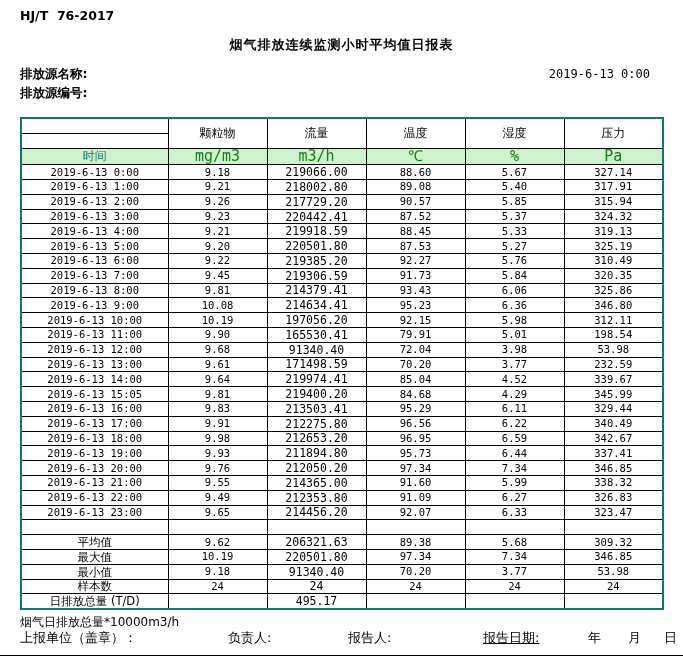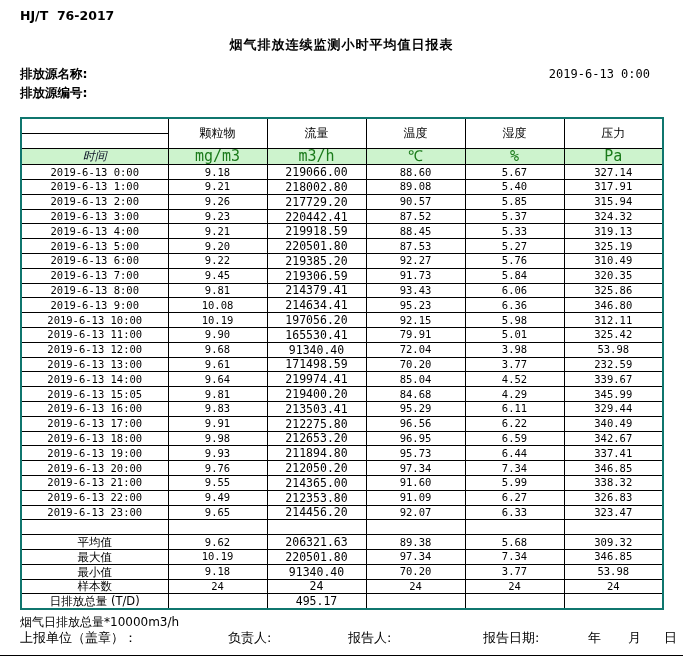--- a/index.html
+++ b/index.html
@@ -36,31 +36,31 @@
     padding:0;font-size:11px;line-height:1.05;height:14.8px;overflow:hidden;
     white-space:nowrap;
   }
   thead tr{height:15px;}
   thead td.hdr{font-size:12px;}
   tr.green-row td{background:var(--green-bg);}
   tr.green-row td.unit{
     color:var(--unit-green);
     font-family:"DejaVu Sans Mono",monospace;font-size:15px;
   }
-  tr.green-row td.time-hdr{font-size:12px;color:#0f172a;font-style:italic;}
+  tr.green-row td.time-hdr{font-size:12px;color:#0f766e;}
   tbody td.num{font-family:"DejaVu Sans Mono",monospace;font-size:10.5px;}
   tbody td.flow{font-size:11.5px;}
   tbody td.time-cell{font-family:"DejaVu Sans Mono",monospace;font-size:10.5px;}
   tbody td.sum-label{font-size:11.5px;}
   .note{position:absolute;left:20px;top:614px;font-size:12px;}
   .sign-label{position:absolute;top:629px;font-size:13px;white-space:nowrap;}
   .pos-unit{left:20px;}
   .pos-manager{left:228px;}
   .pos-reporter{left:348px;}
-  .pos-repdate{left:483px;}
+  .pos-repdate{left:483px;text-decoration:underline;}
   .pos-year{left:588px;}
   .pos-month{left:628px;}
   .pos-day{left:664px;}
   .bottom-line{position:absolute;left:0;right:0;top:655px;border-top:1.5px solid #000;}
 </style>
 </head>
 <body>
 
 <div class="std">HJ/T  76-2017</div>
 <div class="title">烟气排放连续监测小时平均值日报表</div>
@@ -186,21 +186,21 @@
         <td class="num">92.15</td>
         <td class="num">5.98</td>
         <td class="num">312.11</td>
       </tr>
       <tr>
         <td class="time-cell">2019-6-13 11:00</td>
         <td class="num">9.90</td>
         <td class="num flow">165530.41</td>
         <td class="num">79.91</td>
         <td class="num">5.01</td>
-        <td class="num">325.42</td>
+        <td class="num">198.54</td>
       </tr>
       <tr>
         <td class="time-cell">2019-6-13 12:00</td>
         <td class="num">9.68</td>
         <td class="num flow">91340.40</td>
         <td class="num">72.04</td>
         <td class="num">3.98</td>
         <td class="num">53.98</td>
       </tr>
       <tr>

